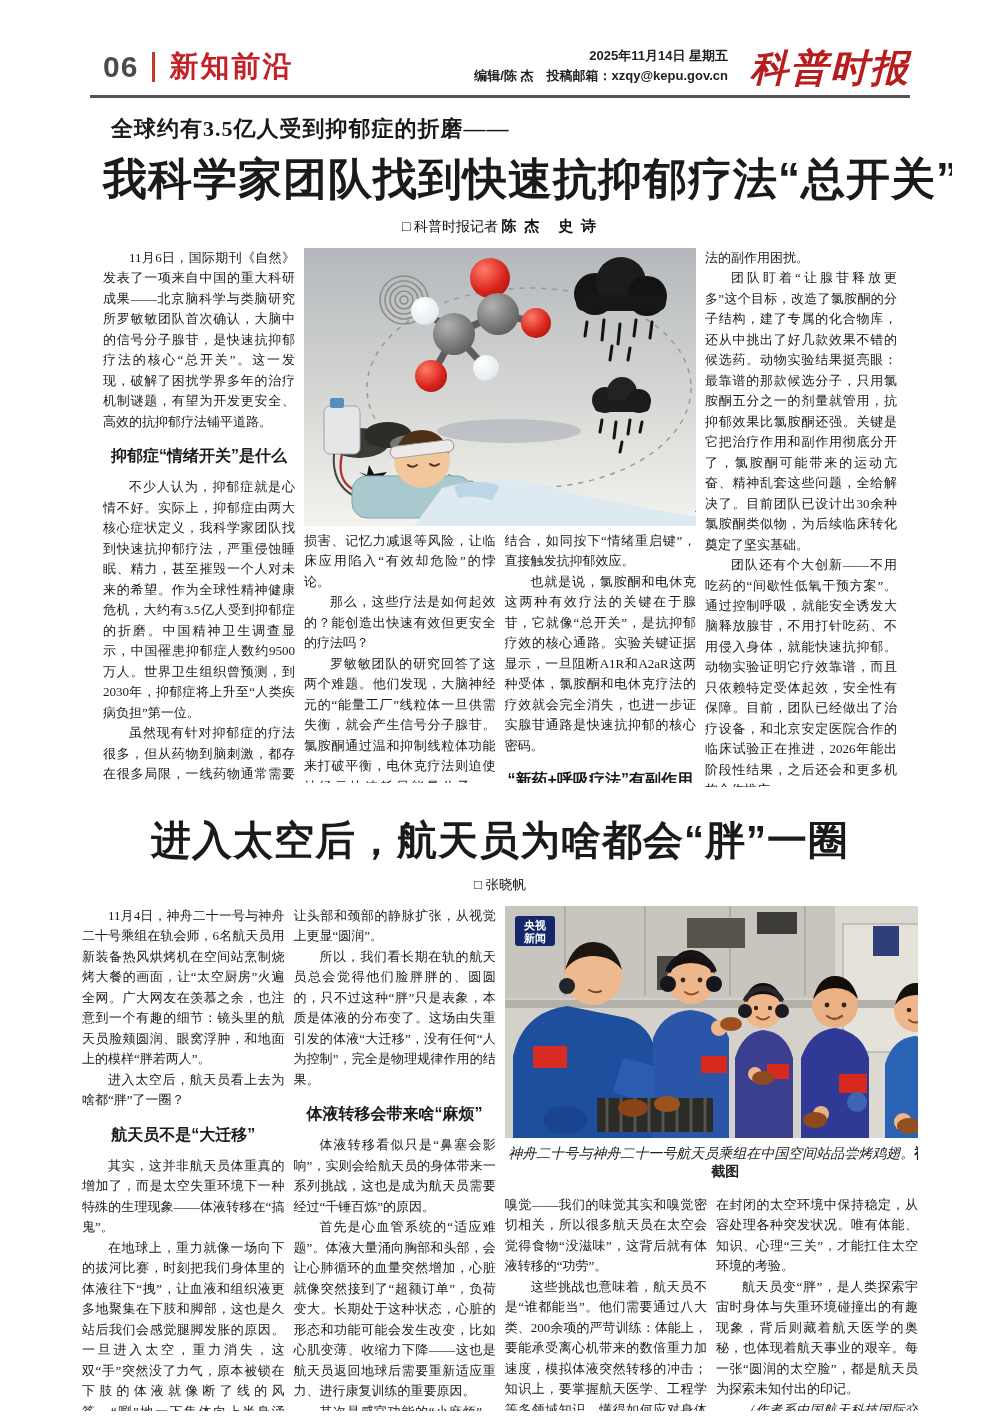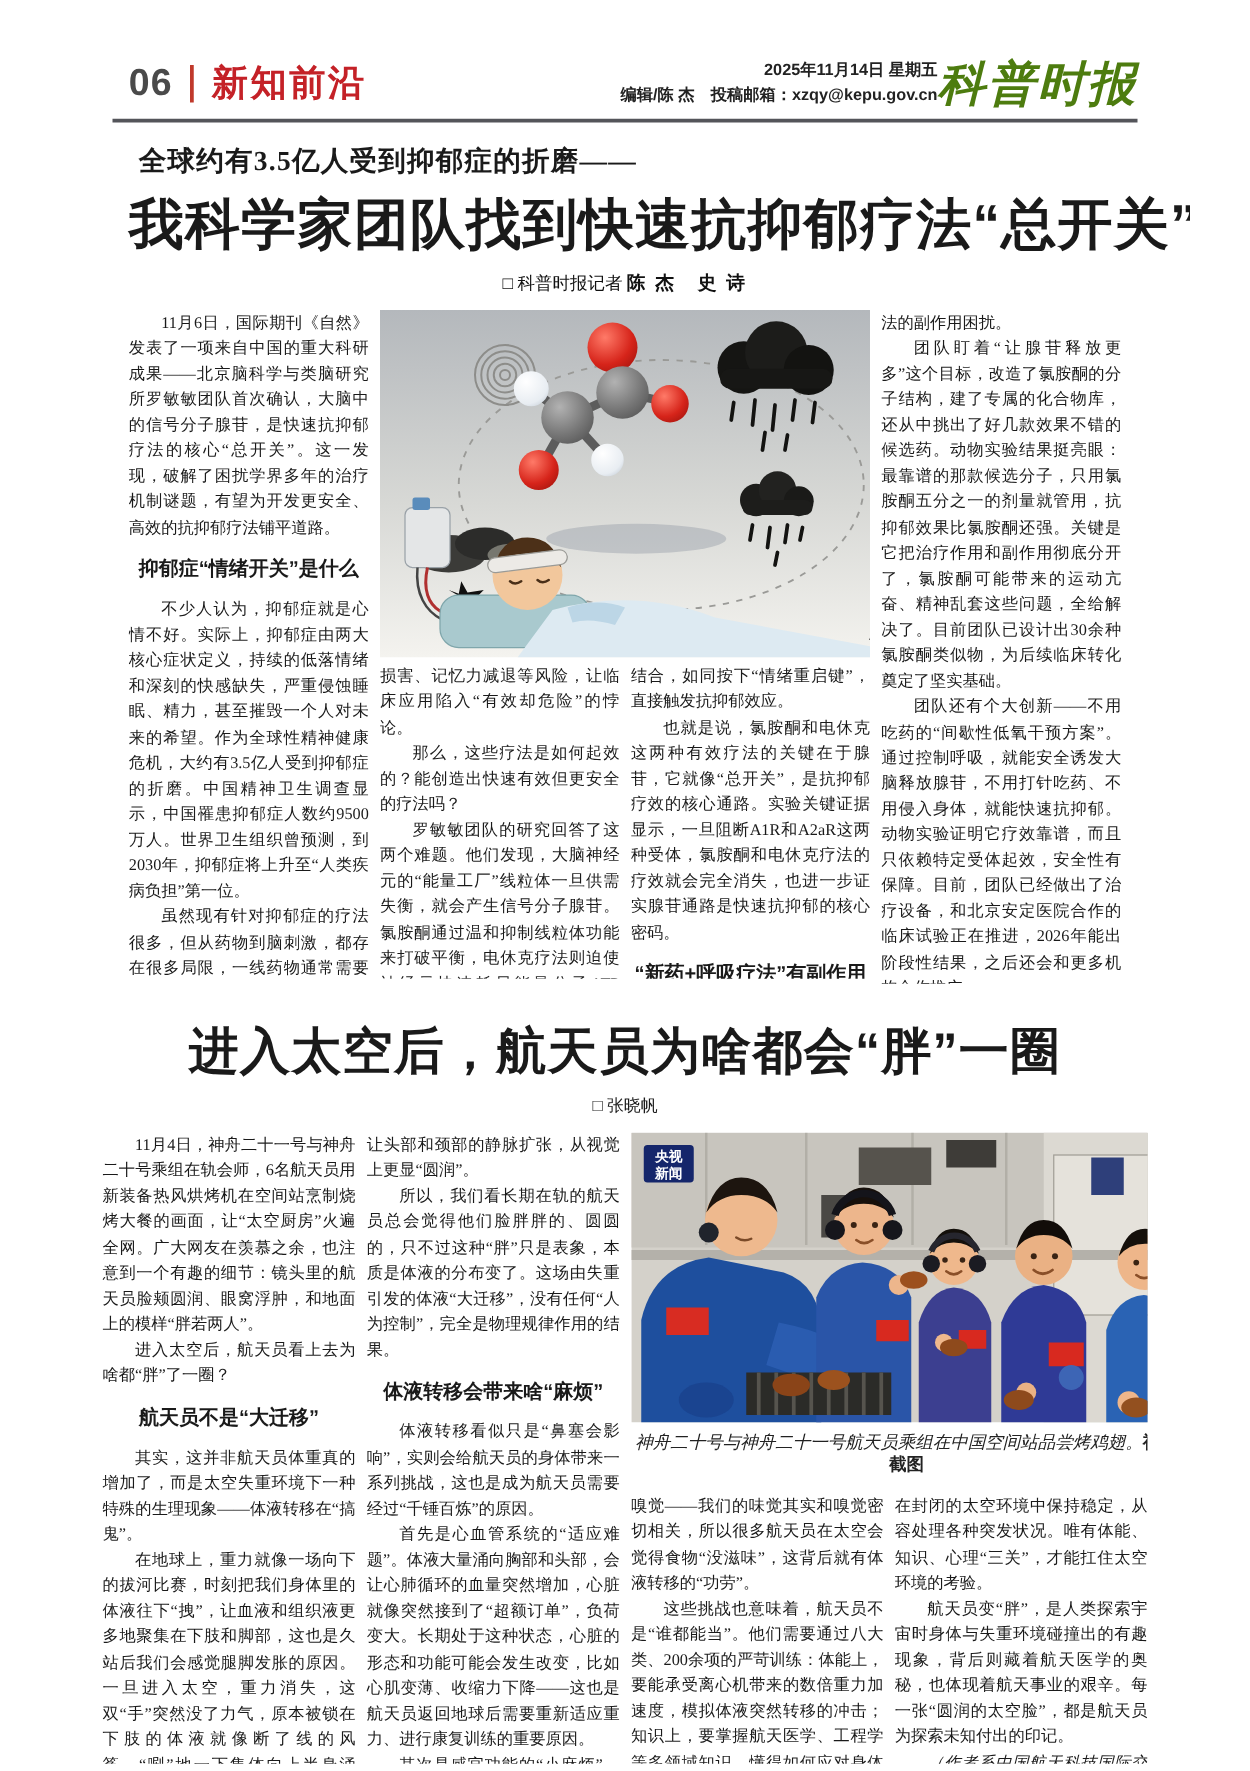--- a/index.html
+++ b/index.html
@@ -6,23 +6,23 @@
   html,body { background:#ffffff; }
   body { font-family:"Liberation Serif", serif; color:#1a1a1a; }
   .page { position:relative; width:904px; height:1417px; margin:0 auto; background:#fff; overflow:hidden; }
 
   
   .hdr { display:flex; justify-content:space-between; align-items:flex-end; padding:46px 42px 0 55px; }
   .hdr-left { display:flex; align-items:center; gap:14px; }
   .page-num { font-family:"Liberation Sans", sans-serif; font-size:30px; font-weight:bold; color:#4a4a4a; letter-spacing:1px; }
   .hdr-div { width:3px; height:30px; background:#c0392b; }
   .section-name { font-family:"Liberation Sans", sans-serif; font-size:29px; font-weight:700; color:#c42127; letter-spacing:2px; }
-  .hdr-right { display:flex; align-items:flex-end; gap:0; }
+  .hdr-right { display:flex; align-items:flex-end; gap:22px; }
   .hdr-meta { text-align:right; font-family:"Liberation Sans", sans-serif; font-size:13px; font-weight:bold; color:#222; line-height:1.5; padding-bottom:2px; }
-  .masthead { font-family:"Liberation Serif", serif; font-style:italic; font-weight:bold; font-size:38px; color:#4d7c0f; letter-spacing:2px; line-height:1; }
+  .masthead { font-family:"Liberation Serif", serif; font-style:italic; font-weight:bold; font-size:38px; color:#b91c1c; letter-spacing:2px; line-height:1; }
   .hdr-rule { margin:8px 42px 0 42px; border-top:3px solid #54555a; }
 
   
   .a1 { padding:0 55px; }
   .kicker { margin:16px 0 2px 8px; font-size:22px; font-weight:900; letter-spacing:1px; }
   .headline1 { text-align:center; font-family:"Liberation Sans", sans-serif; font-size:44px; font-weight:900; letter-spacing:1px; margin:6px 0 8px 0; white-space:nowrap; }
   .byline { text-align:center; font-size:14px; margin-bottom:12px; color:#111; }
   .byline b { font-size:15px; letter-spacing:2px; }
   .body-cols { display:flex; gap:9px; }
   .col { width:216px; height:539px; overflow:hidden; text-align:justify; font-size:13px; line-height:1.575; }
@@ -74,21 +74,21 @@
     <div class="byline">
       <span>□ 科普时报记者</span>
       <b>陈 杰　史 诗</b>
     </div>
 
     <div class="body-cols">
 
       <div class="col">
         <p class="ind">11月6日，国际期刊《自然》发表了一项来自中国的重大科研成果——北京脑科学与类脑研究所罗敏敏团队首次确认，大脑中的信号分子腺苷，是快速抗抑郁疗法的核心“总开关”。这一发现，破解了困扰学界多年的治疗机制谜题，有望为开发更安全、高效的抗抑郁疗法铺平道路。</p>
         <h3 class="subhead">抑郁症“情绪开关”是什么</h3>
-        <p class="ind">不少人认为，抑郁症就是心情不好。实际上，抑郁症由两大核心症状定义，持续的低落情绪和深刻的快感缺失，严重侵蚀睡眠、精力，甚至摧毁一个人对未来的希望。作为全球性精神健康危机，大约有3.5亿人受到抑郁症的折磨。中国精神卫生调查显示，中国罹患抑郁症人数约9500万人。世界卫生组织曾预测，到2030年，抑郁症将上升至“人类疾病负担”第一位。</p>
+        <p class="ind">不少人认为，抑郁症就是心情不好。实际上，抑郁症由两大核心症状定义，我科学家团队找到快速抗抑郁疗法，严重侵蚀睡眠、精力，甚至摧毁一个人对未来的希望。作为全球性精神健康危机，大约有3.5亿人受到抑郁症的折磨。中国精神卫生调查显示，中国罹患抑郁症人数约9500万人。世界卫生组织曾预测，到2030年，抑郁症将上升至“人类疾病负担”第一位。</p>
         <p class="ind">虽然现有针对抑郁症的疗法很多，但从药物到脑刺激，都存在很多局限，一线药物通常需要数周才能起效。最关键的是，大约有三分之一的患者对任何常规治疗都没有反应。这意味着，全球超过1亿人属于难治疗性抑郁症。</p>
 
       </div>
 
       <div class="mid">
         <figure class="illus">
           <svg viewBox="0 0 441 278" width="441" height="278">
             <defs>
               <linearGradient id="gbg" x1="0" y1="0" x2="0" y2="1">
                 <stop offset="0" stop-color="#b4b8bc"></stop>

